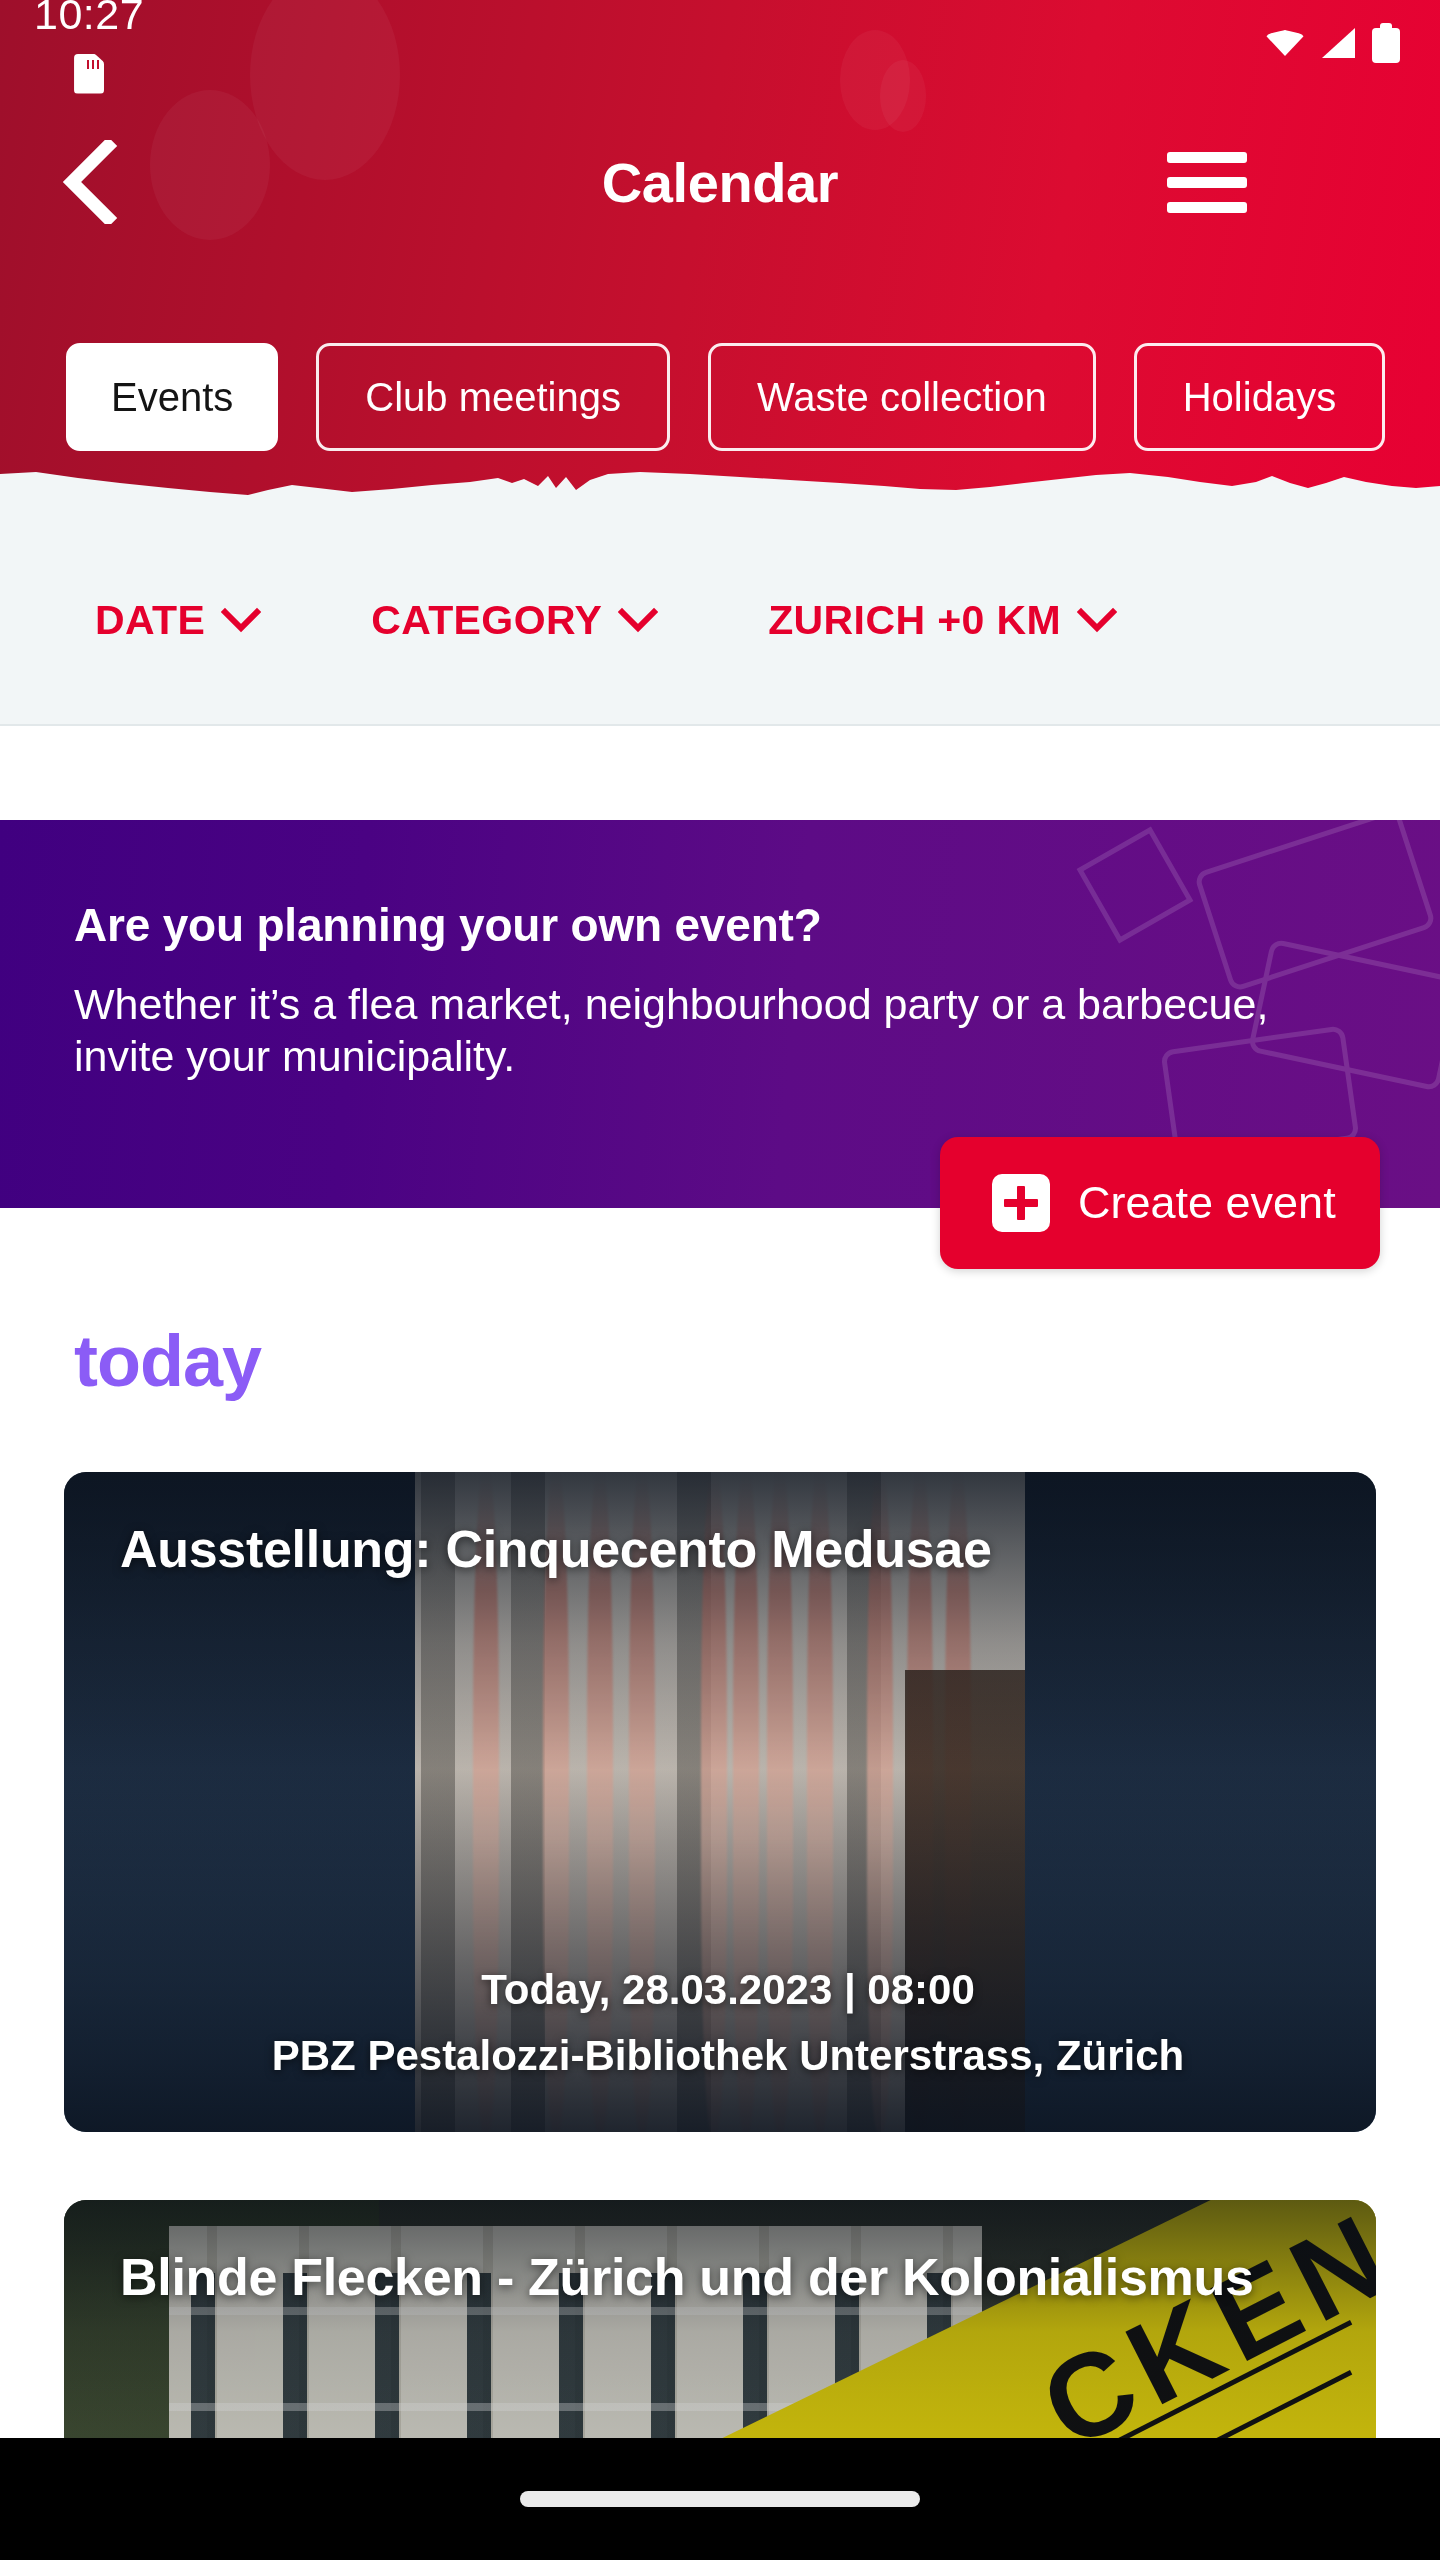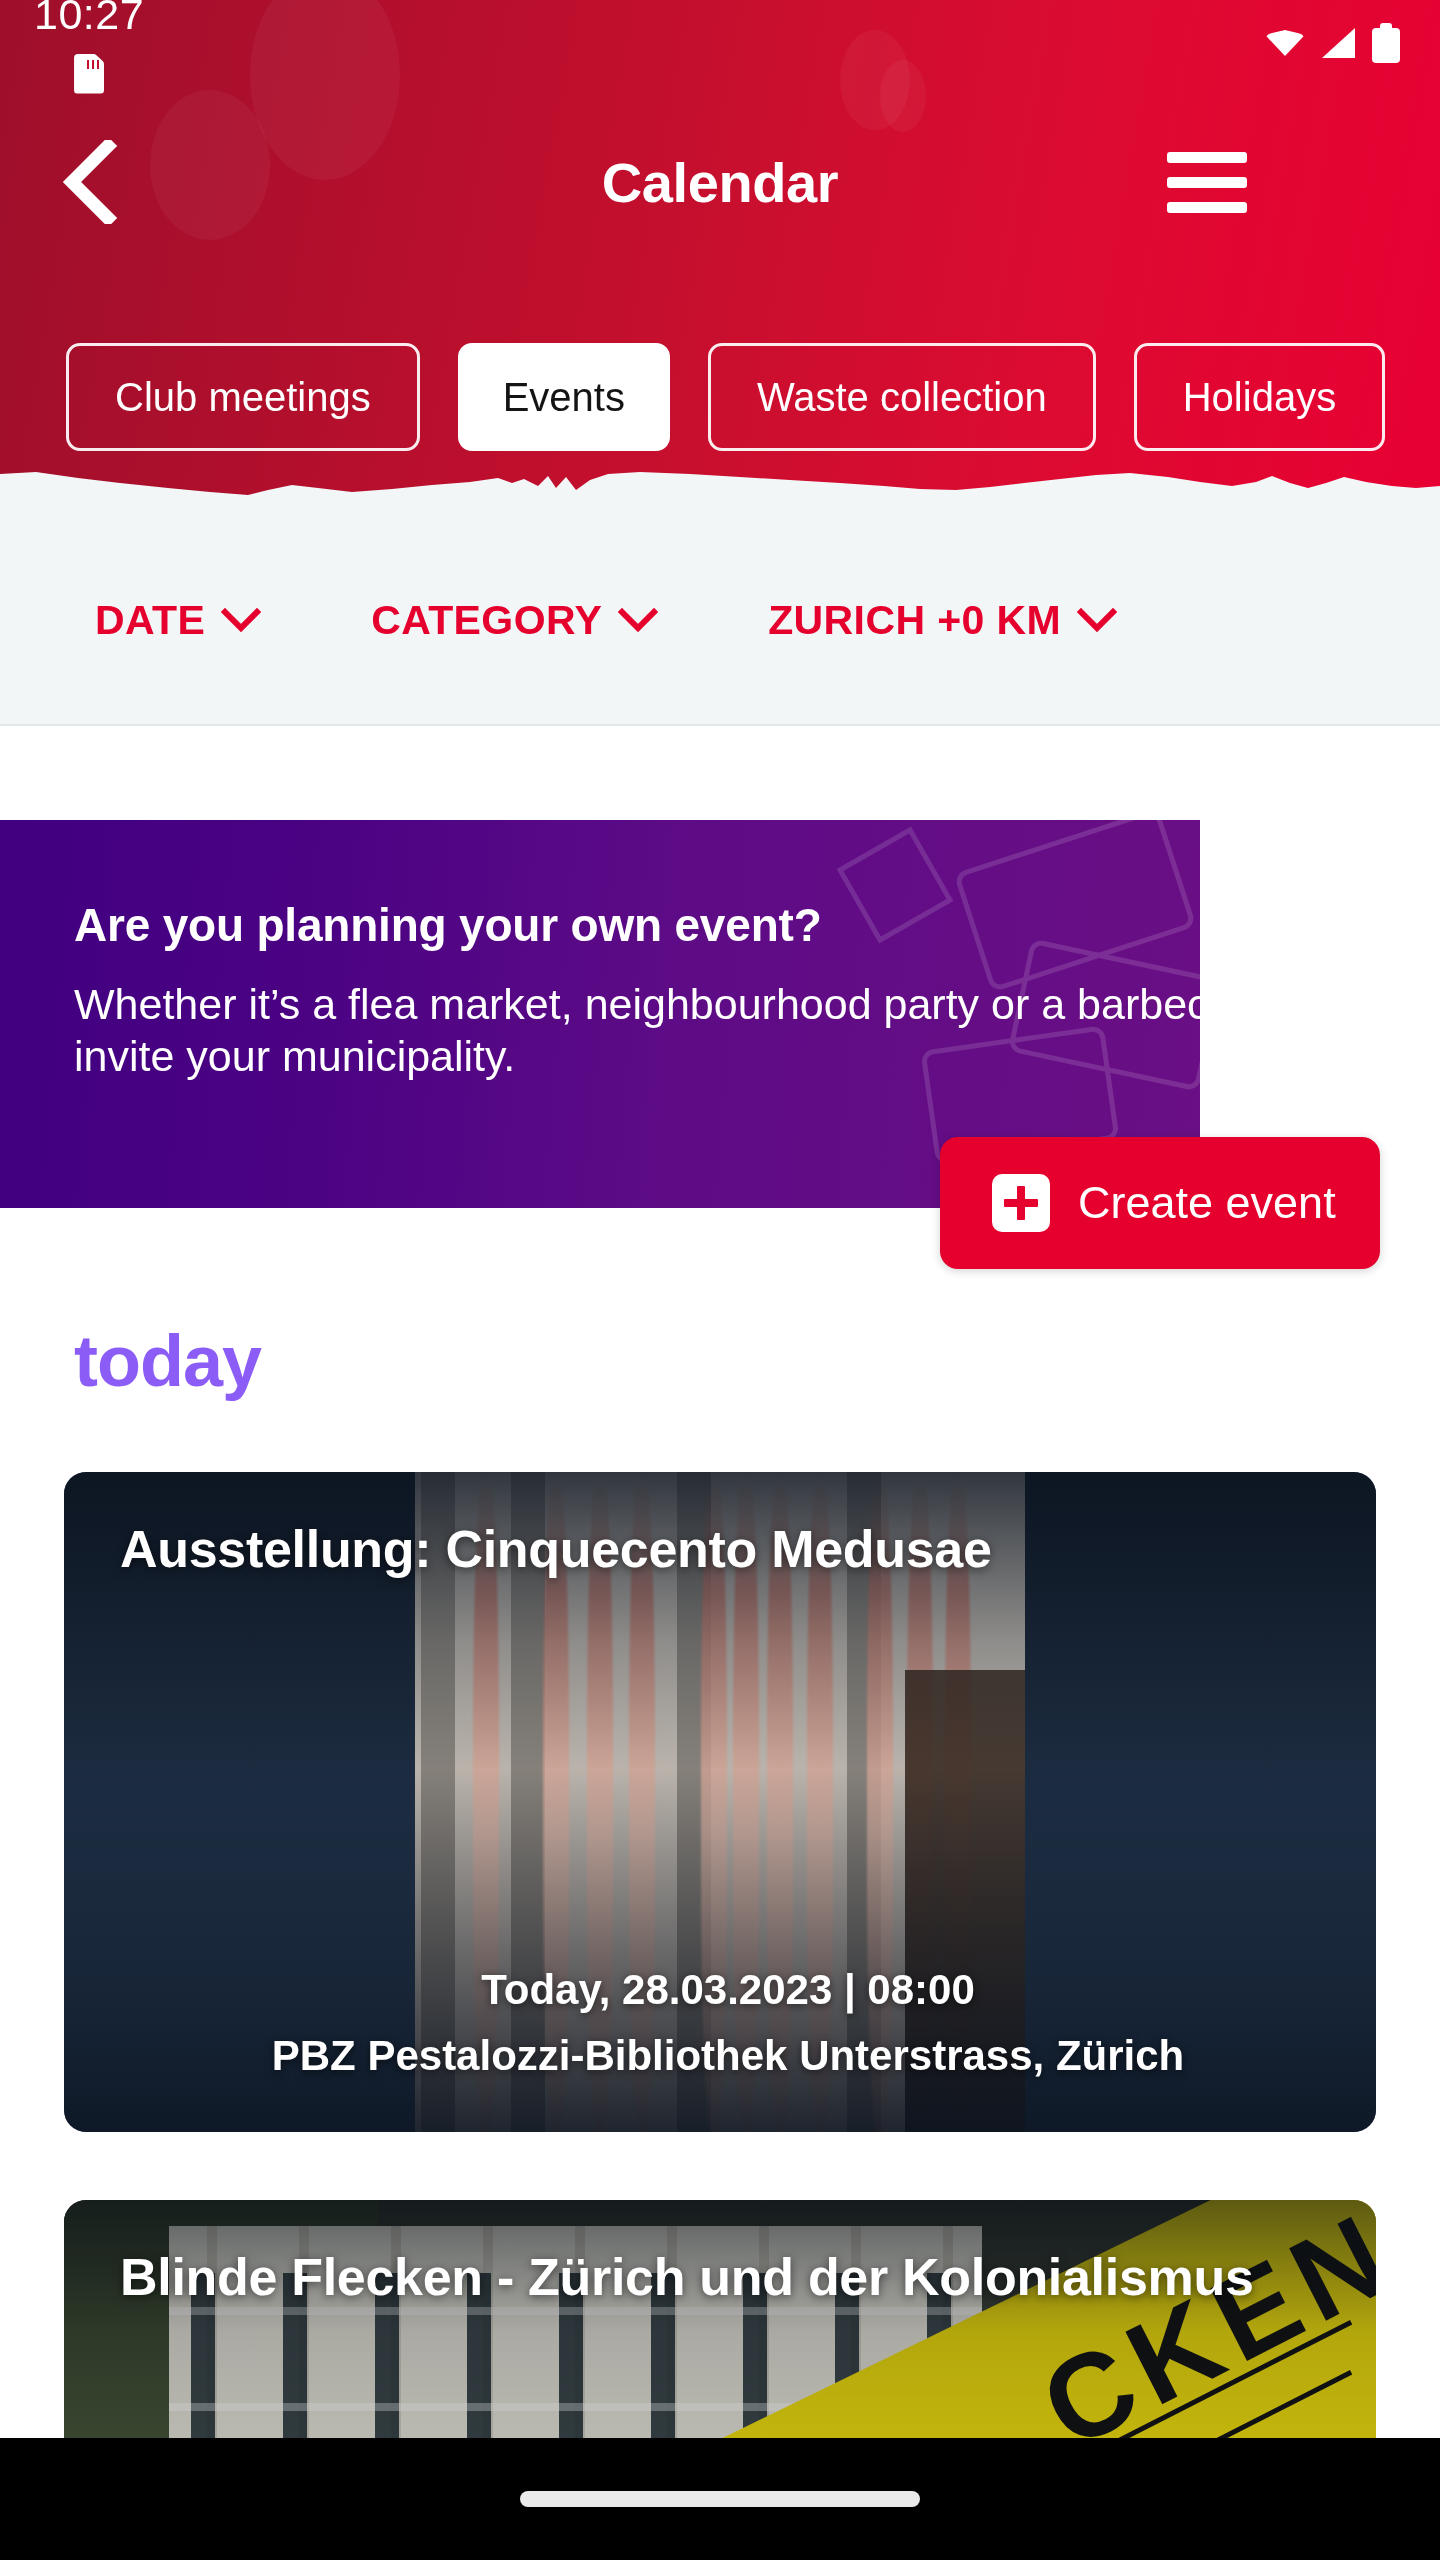--- a/index.html
+++ b/index.html
@@ -95,21 +95,21 @@
   .filter { display:flex; align-items:center; gap:16px; cursor:pointer; }
   .filter .lbl { color:#e5002d; font-size:41px; font-weight:700; letter-spacing:0.4px; white-space:nowrap; }
   .filter + .filter { margin-left:110px; }
   .chev { display:block; }
 
   
   .white-gap { position:absolute; top:726px; left:0; width:1440px; height:94px; background:#fff; }
 
   
   .promo {
-    position:absolute; top:820px; left:0; width:1200px; height:388px;
+    position:absolute; top:820px; left:0; width:1440px; height:388px;
     background:linear-gradient(95deg,#400080 0%,#4a0283 25%,#5d0b86 55%,#6a0f85 100%);
     overflow:hidden;
   }
   .promo .deco { position:absolute; right:-40px; top:-10px; opacity:0.13; }
   .promo-title {
     position:absolute; left:74px; top:78px; color:#fff;
     font-size:46px; font-weight:700; letter-spacing:-0.2px;
   }
   .promo-body {
     position:absolute; left:74px; top:158px; width:1300px; color:#fff;
@@ -286,25 +286,25 @@
       </div>
       <div class="nav-title">Calendar</div>
       <div class="nav-menu">
         <i></i>
           <i></i>
           <i></i>
       </div>
     </div>
 
     <div class="tabs">
+      <div class="tab active">
+        <span>Events</span>
+      </div>
       <div class="tab">
         <span>Club meetings</span>
-      </div>
-      <div class="tab active">
-        <span>Events</span>
       </div>
       <div class="tab">
         <span>Waste collection</span>
       </div>
       <div class="tab">
         <span>Holidays</span>
       </div>
     </div>
   </div>
 

